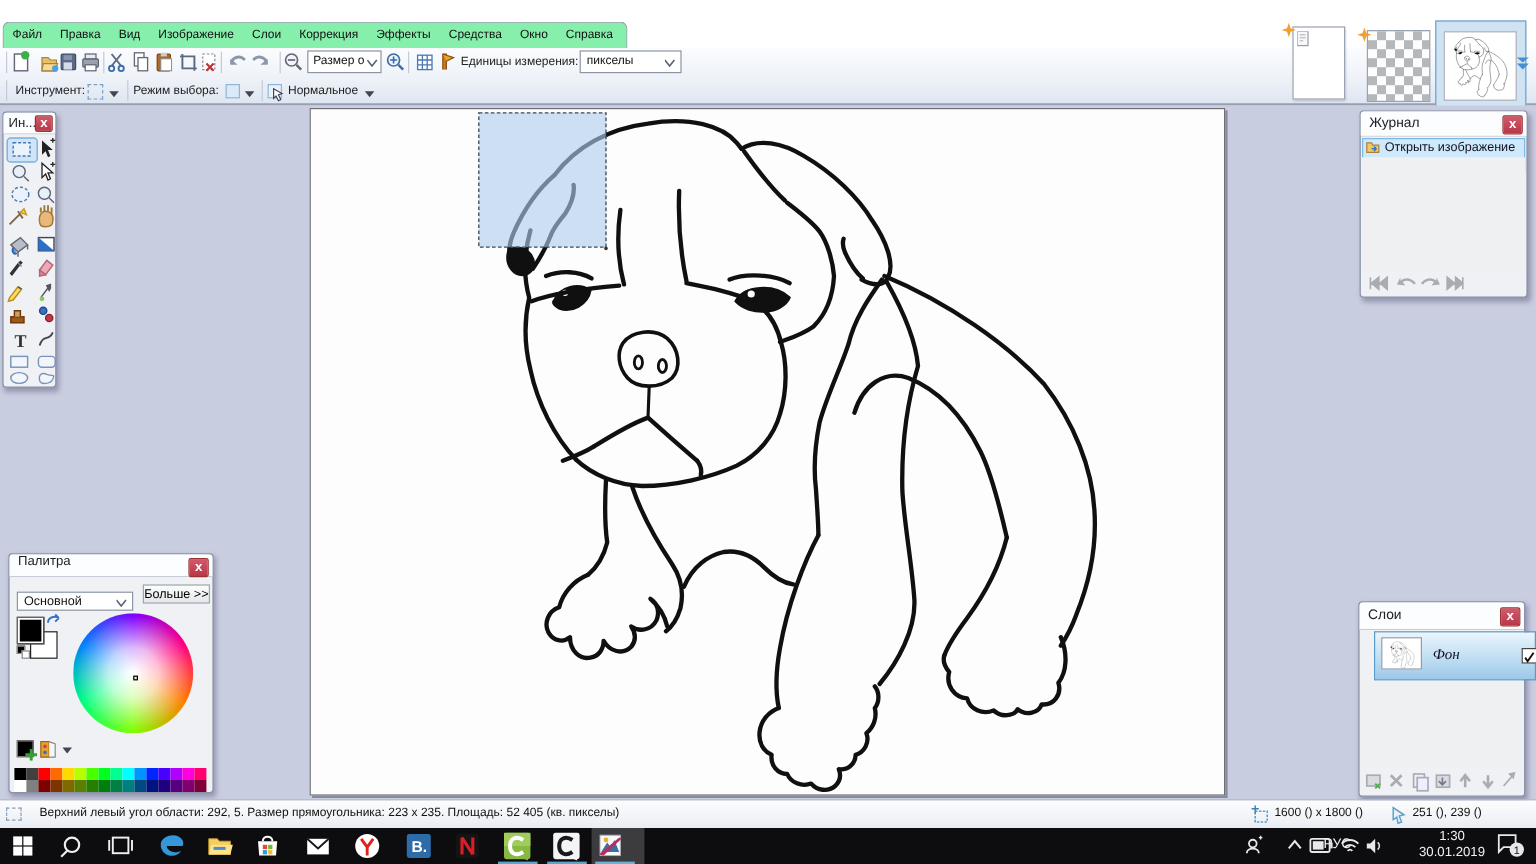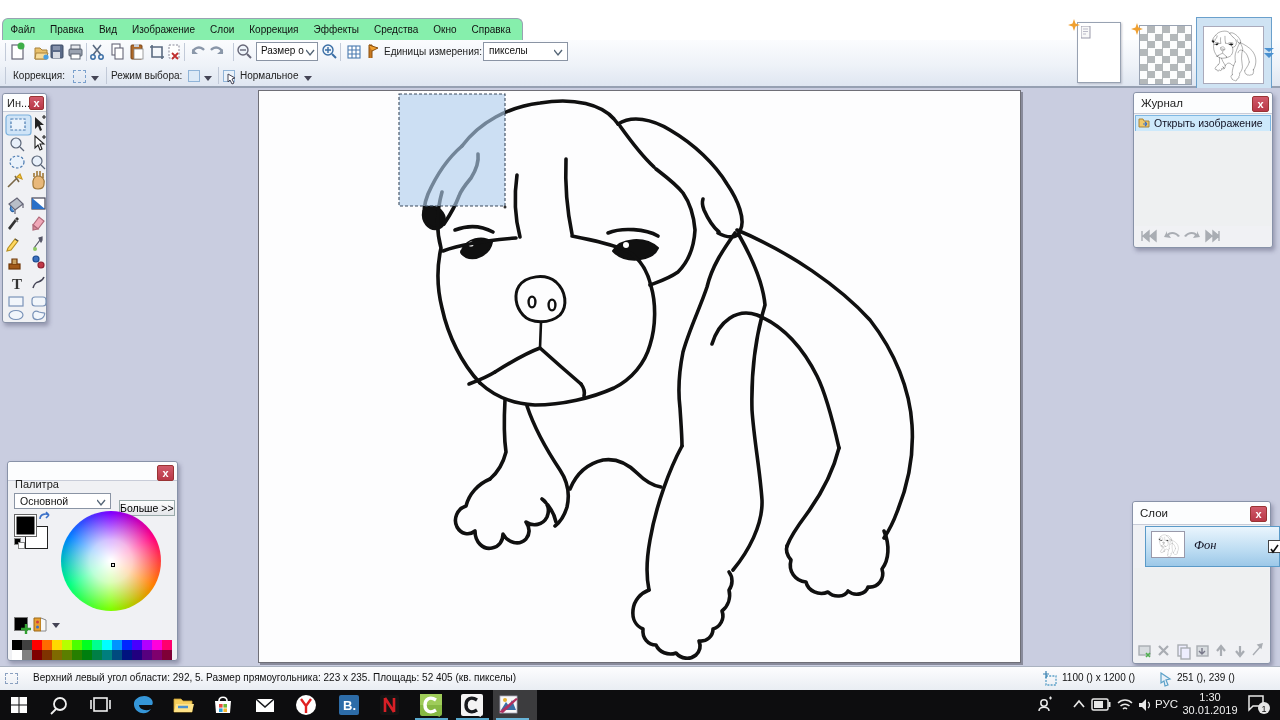--- a/index.html
+++ b/index.html
@@ -127,21 +127,21 @@
    </div>
    <div class="abs tblabel" style="left:384px">Единицы измерения:</div>
    <div class="abs combo" style="left:483px;top:2px;width:85px;height:19px;padding:2px 0 0 5px">пикселы
      <svg class="abs" style="right:4px;top:5px" width="9" height="9">
             <path d="M0 2 L4 7 L8 2" fill="none" stroke="#567" stroke-width="1.4"></path>
           </svg>
    </div>
   </div>
   <div class="abs" id="tb2">
    <div class="abs" style="left:5px;top:2px;width:1px;height:17px;background:#c2cad8"></div>
-   <div class="abs tblabel" style="left:13px;top:5px">Коррекция:</div>
+   <div class="abs tblabel" style="left:13px;top:5px">Инструмент:</div>
    <div class="abs" style="left:73px;top:5px;width:13px;height:13px;border:1.4px dashed #7aa0cc"></div>
    <svg class="abs" style="left:91px;top:10px" width="9" height="8">
           <path d="M0 1 L4 6 L8 1" fill="#445"></path>
         </svg>
    <div class="abs" style="left:106px;top:2px;width:1px;height:17px;background:#c2cad8"></div>
    <div class="abs tblabel" style="left:111px;top:5px">Режим выбора:</div>
    <div class="abs" style="left:188px;top:5px;width:12px;height:12px;border:1.3px solid #90b4d8;background:#dce9f6"></div>
    <svg class="abs" style="left:204px;top:10px" width="9" height="8">
           <path d="M0 1 L4 6 L8 1" fill="#445"></path>
         </svg>
@@ -289,28 +289,28 @@
     <text x="9" y="176" font-size="15" font-weight="bold" font-family="Liberation Serif" fill="#333" stroke="none">T</text>
     <path d="M30 175 C33 165 38 172 41 164" stroke="#445" stroke-width="1.5"></path>
     <rect x="6" y="184" width="14" height="9" stroke="#7a93b8" fill="#f2f6fb"></rect>
     <rect x="29" y="184" width="14" height="9" rx="3" stroke="#7a93b8" fill="#f2f6fb"></rect>
     <ellipse cx="13" cy="202" rx="7" ry="4.5" stroke="#7a93b8" fill="#f2f6fb"></ellipse>
     <path d="M30 204 C29 199 32 197 36 199 C41 201 43 198 41 203 C39 207 31 208 30 204 Z" stroke="#7a93b8" fill="#f2f6fb"></path>
    </g>
   </svg>
  </div>
  <div class="abs fwin" id="palettewin">
-      <div class="wtitle" style="height:19px;padding-top:16px;font-size:11px">Палитра</div>
+      <div class="wtitle" style="height:19px;padding-top:0;font-size:11px">Палитра</div>
       <div class="xbtn">x</div>
   <div class="abs combo" style="left:6px;top:31px;width:97px;height:16px;padding:1px 0 0 5px;font-size:10.5px">Основной
     <svg class="abs" style="right:4px;top:4px" width="9" height="9">
           <path d="M0 2 L4 7 L8 2" fill="none" stroke="#567" stroke-width="1.4"></path>
         </svg>
   </div>
-  <div class="abs" style="left:111px;top:38px;width:56px;height:16px;border:1px solid #9aa;background:linear-gradient(#fefefe,#e4e6ea);font-size:10.5px;text-align:left;padding-top:1px">Больше &gt;&gt;</div>
+  <div class="abs" style="left:111px;top:25px;width:56px;height:16px;border:1px solid #9aa;background:linear-gradient(#fefefe,#e4e6ea);font-size:10.5px;text-align:center;padding-top:1px">Больше &gt;&gt;</div>
   <div class="abs" style="left:17px;top:64px;width:23px;height:23px;background:#fff;border:1.6px solid #222"></div>
   <div class="abs" style="left:6px;top:52px;width:23px;height:23px;background:#000;border:1px solid #666;box-shadow:inset 0 0 0 1.5px #fff"></div>
   <svg class="abs" style="left:30px;top:49px" width="14" height="12" viewBox="0 0 14 12">
         <path d="M2 8 C2 3 8 2 11 4 M11 4 L8 1 M11 4 L8 7" fill="none" stroke="#3a70c8" stroke-width="1.6"></path>
       </svg>
   <div class="abs" style="left:6px;top:76px;width:7px;height:7px;background:#000;border:1px solid #888"></div>
   <div class="abs" style="left:10px;top:80px;width:7px;height:7px;background:#fff;border:1px solid #888"></div>
   <div class="abs" style="left:53px;top:49px;width:100px;height:100px;border-radius:50%;
     background:radial-gradient(circle at 50% 50%, rgba(255,255,255,1) 2%, rgba(255,255,255,0.72) 30%, rgba(255,255,255,0) 68%),
     conic-gradient(from 0deg, #8000ff, #ff0080 60deg, #ff8000 120deg, #80ff00 180deg, #00ff80 240deg, #0080ff 300deg, #8000ff 360deg);"></div>
@@ -416,21 +416,21 @@
   </svg>
  </div>
 
  <div class="abs" id="statusbar">
    <div class="abs" style="left:5px;top:6px;width:13px;height:11px;border:1.3px dashed #8aa0c0"></div>
    <div class="abs" style="left:33px;top:5px">Верхний левый угол области: 292, 5. Размер прямоугольника: 223 x 235. Площадь: 52 405 (кв. пикселы)</div>
    <svg class="abs" style="left:1042px;top:4px" width="16" height="16" viewBox="0 0 16 16">
         <rect x="4" y="5" width="10" height="9" fill="none" stroke="#5aa0c8" stroke-width="1.3" stroke-dasharray="2,1.2"></rect>
         <path d="M1 3 L7 3 M4 0 L4 7" stroke="#3a80b0" stroke-width="1.2"></path>
       </svg>
-   <div class="abs" style="left:1062px;top:5px;font-size:10px">1100 () x 1200 ()</div>
+   <div class="abs" style="left:1062px;top:5px;font-size:10px">1600 () x 1800 ()</div>
    <svg class="abs" style="left:1158px;top:4px" width="16" height="16" viewBox="0 0 16 16">
         <path d="M3 2 L12 8 L8 9 L10 14 L7 15 L6 10 L3 12 Z" fill="#e8f0f8" stroke="#5aa0c8" stroke-width="1.2"></path>
       </svg>
    <div class="abs" style="left:1177px;top:5px;font-size:10px">251 (), 239 ()</div>
  </div>
 
  <div class="abs" id="taskbar">
   <div class="abs" style="left:493px;top:0;width:44px;height:30px;background:#3c3c3e"></div>
   <svg class="abs" style="left:0;top:0" width="560" height="30" viewBox="0 0 560 30">
 
@@ -498,21 +498,21 @@
    <path d="M39 17 L44 11 L49 17" fill="none" stroke="#e8e8e8" stroke-width="1.7"></path>
   </svg>
   <svg class="abs" style="left:1090px;top:0" width="62" height="30" viewBox="0 0 62 30">
    <rect x="2" y="9" width="16" height="11" rx="1.5" fill="none" stroke="#e8e8e8" stroke-width="1.5"></rect>
    <rect x="18.5" y="12" width="2" height="5" fill="#e8e8e8"></rect>
    <rect x="4" y="11" width="9" height="7" fill="#e8e8e8"></rect>
    <path d="M28 13 C32 9 38 9 42 13 M30.5 16 C33 13.5 37 13.5 39.5 16 M33 19 C34.5 17.5 35.5 17.5 37 19" fill="none" stroke="#e8e8e8" stroke-width="1.5"></path>
    <path d="M49 13 L52 13 L56 9 L56 21 L52 17 L49 17 Z" fill="#e8e8e8"></path>
    <path d="M58 12 C60 13.5 60 16.5 58 18" fill="none" stroke="#e8e8e8" stroke-width="1.3"></path>
   </svg>
-  <div class="abs" style="left:1155px;top:8px;font-size:11.5px;color:#f0f0f0">РУС</div>
+  <div class="abs" style="left:1103px;top:8px;font-size:11.5px;color:#f0f0f0">РУС</div>
   <div class="abs" style="left:1181px;top:1px;width:58px;text-align:center;font-size:11px;color:#f0f0f0;line-height:13px">1:30<br>30.01.2019</div>
   <svg class="abs" style="left:1243px;top:0" width="30" height="30" viewBox="0 0 30 30">
    <path d="M6 6 L20 6 L20 16 L10 16 L6 20 Z" fill="#0d0d0f" stroke="#e8e8e8" stroke-width="1.5"></path>
    <circle cx="21" cy="18" r="6" fill="#e8e8e8"></circle>
    <text x="18.5" y="21.5" font-size="9" fill="#111" font-family="Liberation Sans">1</text>
   </svg>
  </div>
 </div>
 
 </body></html>

